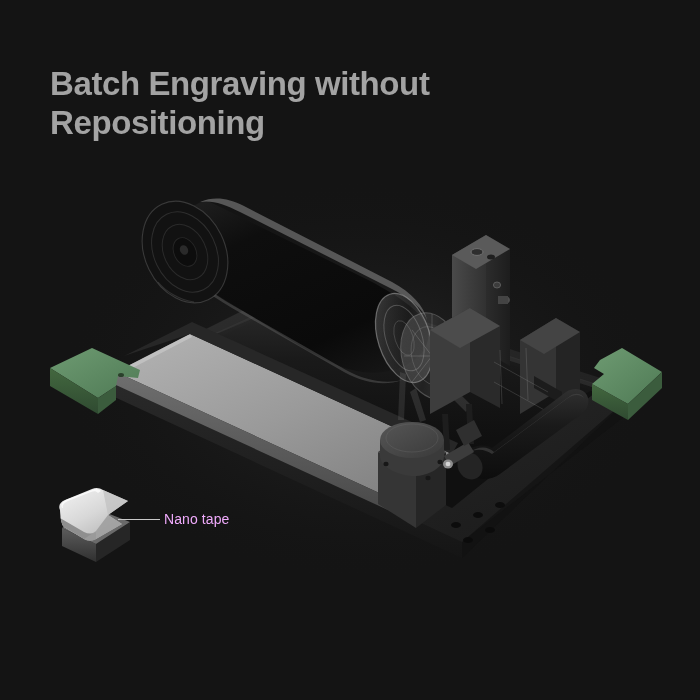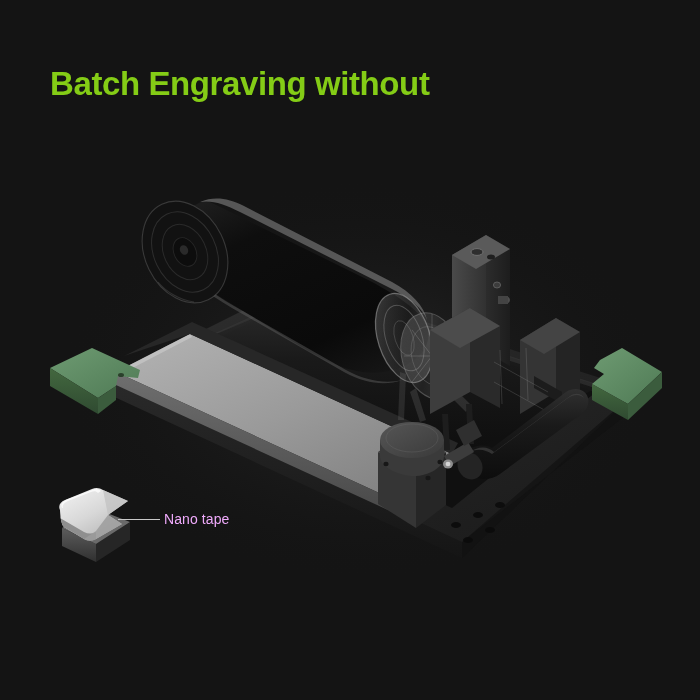--- a/index.html
+++ b/index.html
@@ -8,21 +8,21 @@
     width:700px;height:700px;overflow:hidden;
     background:#141414;
     font-family:"Liberation Sans", sans-serif;
     -webkit-font-smoothing:antialiased;
   }
   #stage{position:relative;width:700px;height:700px;background:#141414;overflow:hidden;}
 
   
   #heading{
     position:absolute;left:50px;top:42px;width:600px;
-    color:#84cc16;
+    color:#a3a3a3;
     font-size:33px;line-height:39px;font-weight:700;
     letter-spacing:-0.4px;
   }
   #heading .ln{display:block;white-space:nowrap;}
 
   
   #scene{position:absolute;left:0;top:0;width:700px;height:700px;pointer-events:none;}
 
   
   #callout{position:absolute;left:56px;top:488px;width:250px;height:80px;}
@@ -36,20 +36,21 @@
     letter-spacing:0.1px;white-space:nowrap;
   }
 </style>
 </head>
 <body>
 
 <div id="stage">
 
   <h1 id="heading">
     <span class="ln">Batch Engraving without</span>
+    <span class="ln">Repositioning</span>
   </h1>
 
   <svg id="scene" viewBox="0 0 700 700" width="700" height="700" xmlns="http://www.w3.org/2000/svg">
     <defs>
       <linearGradient id="gRail" x1="0" y1="0" x2="1" y2="1">
         <stop offset="0" stop-color="#b4b4b4"></stop>
         <stop offset="0.5" stop-color="#9a9a9a"></stop>
         <stop offset="1" stop-color="#7c7c7c"></stop>
       </linearGradient>
       <linearGradient id="gRailSide" x1="0" y1="0" x2="0" y2="1">

